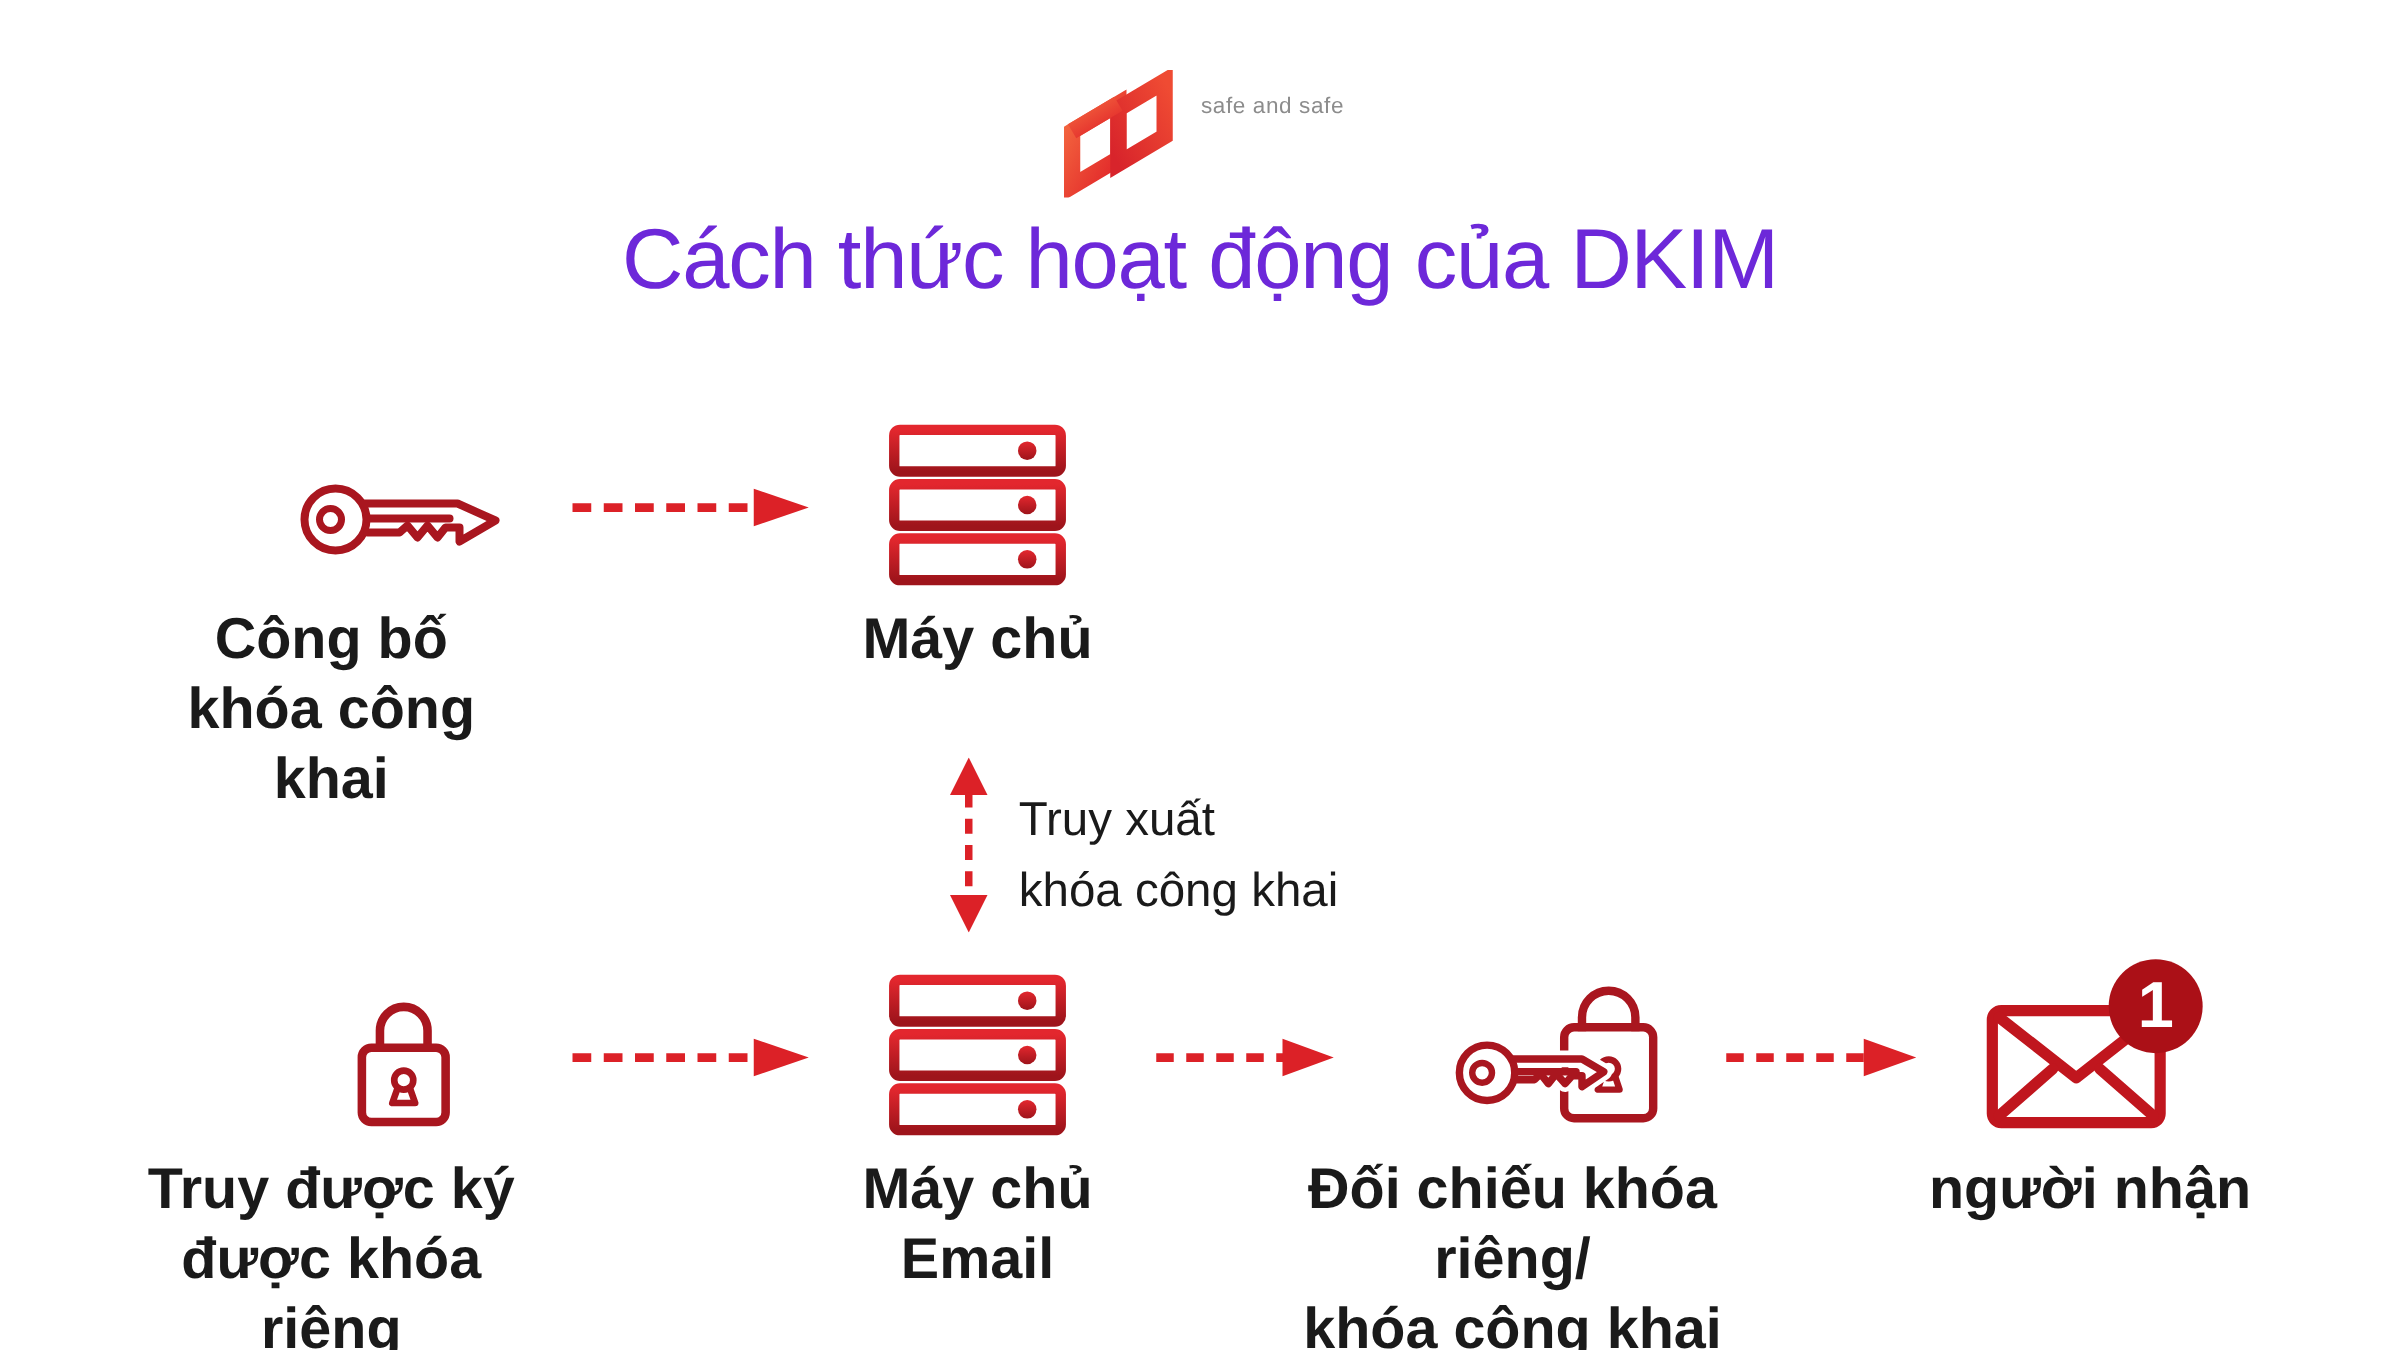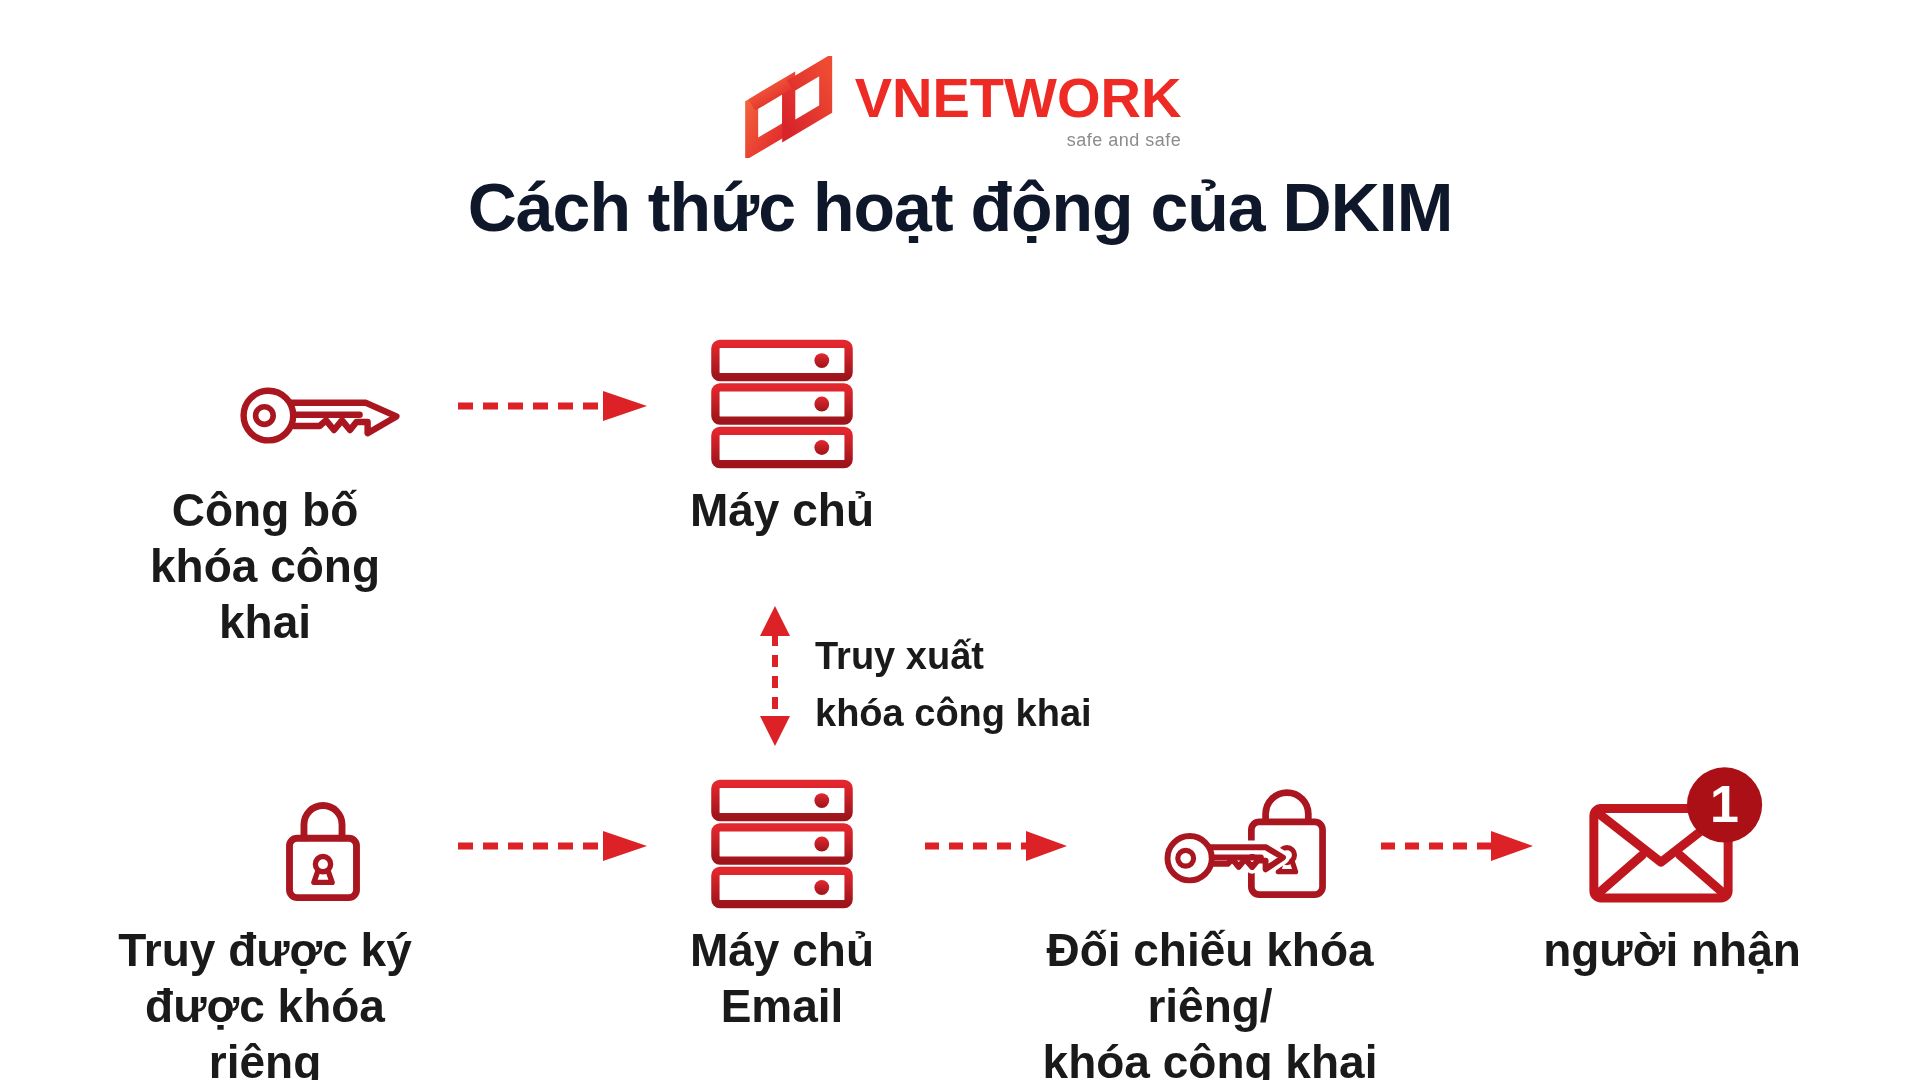--- a/index.html
+++ b/index.html
@@ -6,26 +6,26 @@
   .canvas{position:relative;width:1920px;height:1080px;background:#ffffff;overflow:hidden;
           font-family:"Liberation Sans", sans-serif;}
   
   .logo{position:absolute;top:56px;left:50%;transform:translateX(-50%);
         display:flex;align-items:flex-start;gap:16px;}
   .logo-text{display:flex;flex-direction:column;align-items:flex-end;padding-top:14px;}
   .brand{font-size:56px;font-weight:bold;color:#ee2a24;letter-spacing:0px;line-height:1;}
   .tagline{font-size:18px;color:#8c8c8c;margin-top:4px;letter-spacing:0.5px;}
   
   .title{position:absolute;top:168px;left:0;width:1920px;margin:0;text-align:center;
-         font-size:68px;font-weight:bold;color:#0f172a;letter-spacing:-1px;}
+         font-size:68px;font-weight:normal;color:#6d28d9;letter-spacing:-1px;}
   
   .icon{position:absolute;}
   .node-label{position:absolute;text-align:center;font-weight:bold;color:#1a1a1a;
               font-size:46px;line-height:56px;}
-  .conn-label{position:absolute;text-align:left;font-weight:bold;color:#1a1a1a;
+  .conn-label{position:absolute;text-align:left;font-weight:normal;color:#1a1a1a;
               font-size:38px;line-height:57px;}
   .arrow{position:absolute;}
 </style>
 </head>
 <body>
 
 <div class="canvas">
 
   <header class="logo">
     <svg width="100" height="102" viewBox="0 0 100 100">
@@ -37,21 +37,20 @@
         <linearGradient id="lg2" x1="1" y1="0" x2="0" y2="1">
           <stop offset="0" stop-color="#ef4b33"></stop>
             <stop offset="1" stop-color="#d8242b"></stop>
         </linearGradient>
       </defs>
       <polygon points="13,48 50,26 50,70 13,92" fill="none" stroke="url(#lg1)" stroke-width="13"></polygon>
       <polygon points="50,30 87,8 87,52 50,74" fill="none" stroke="url(#lg2)" stroke-width="13"></polygon>
       <line x1="13" y1="48" x2="50" y2="26" stroke="url(#lg1)" stroke-width="13"></line>
     </svg>
     <div class="logo-text">
-      <div class="brand">VNETWORK</div>
       <div class="tagline">safe and safe</div>
     </div>
   </header>
 
   <h1 class="title">Cách thức hoạt động của DKIM</h1>
 
   <svg class="icon" style="left:238px;top:366px;" width="168" height="92" viewBox="0 0 210 115">
     <g fill="none" stroke="#a9161f" stroke-width="8" stroke-linejoin="round" stroke-linecap="round">
       <circle cx="38" cy="62" r="31"></circle>
       <circle cx="33" cy="62" r="11" stroke-width="7"></circle>

